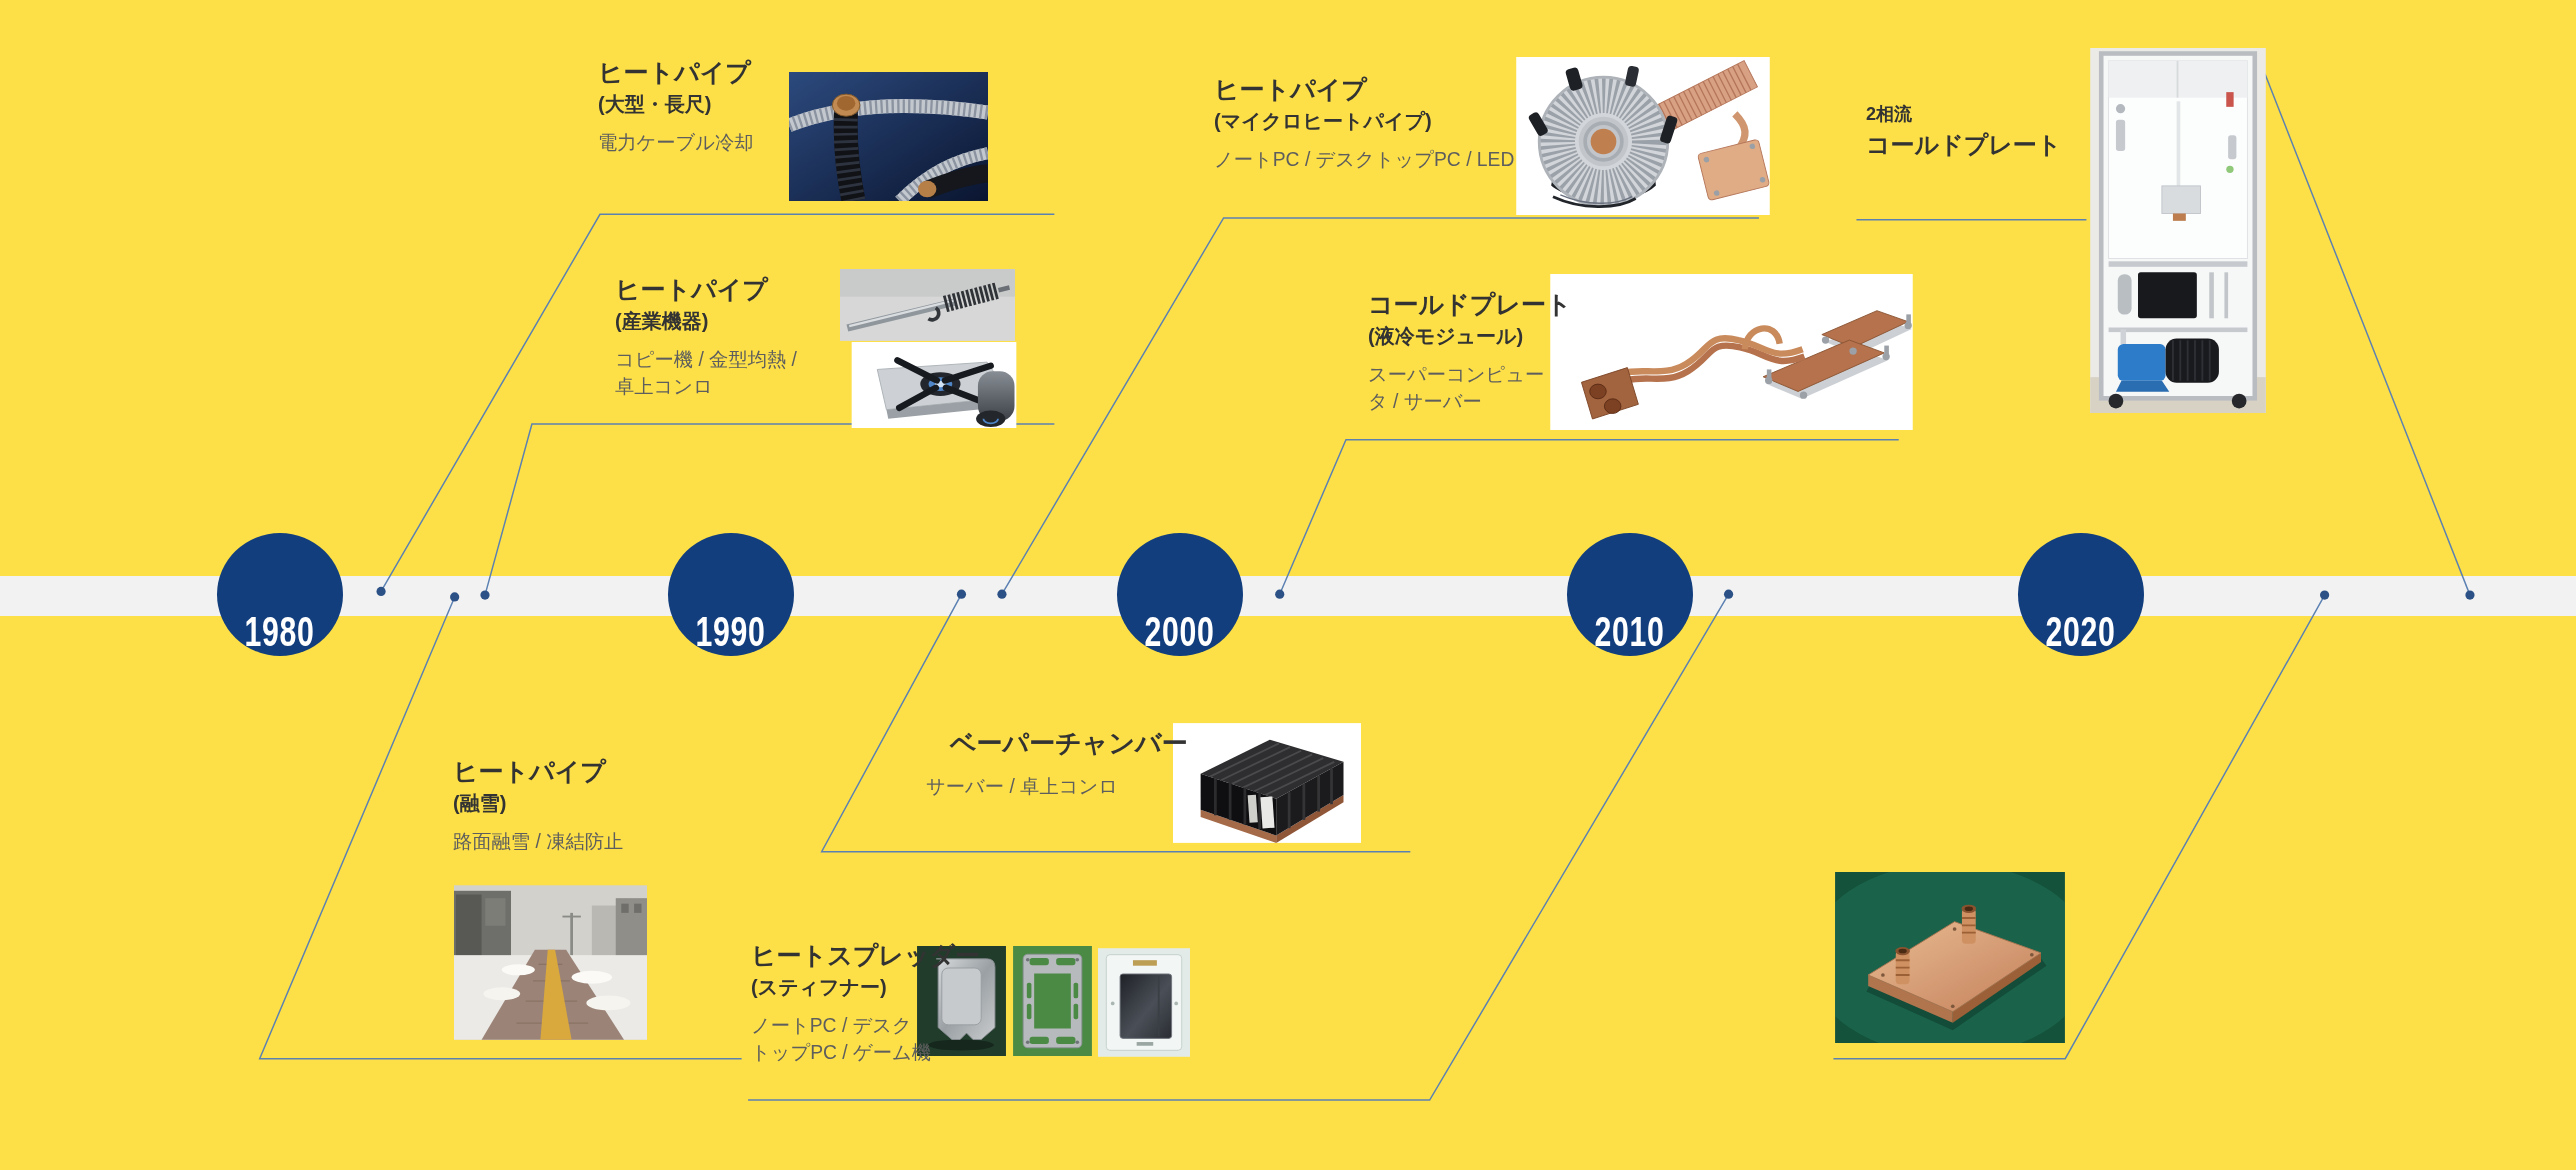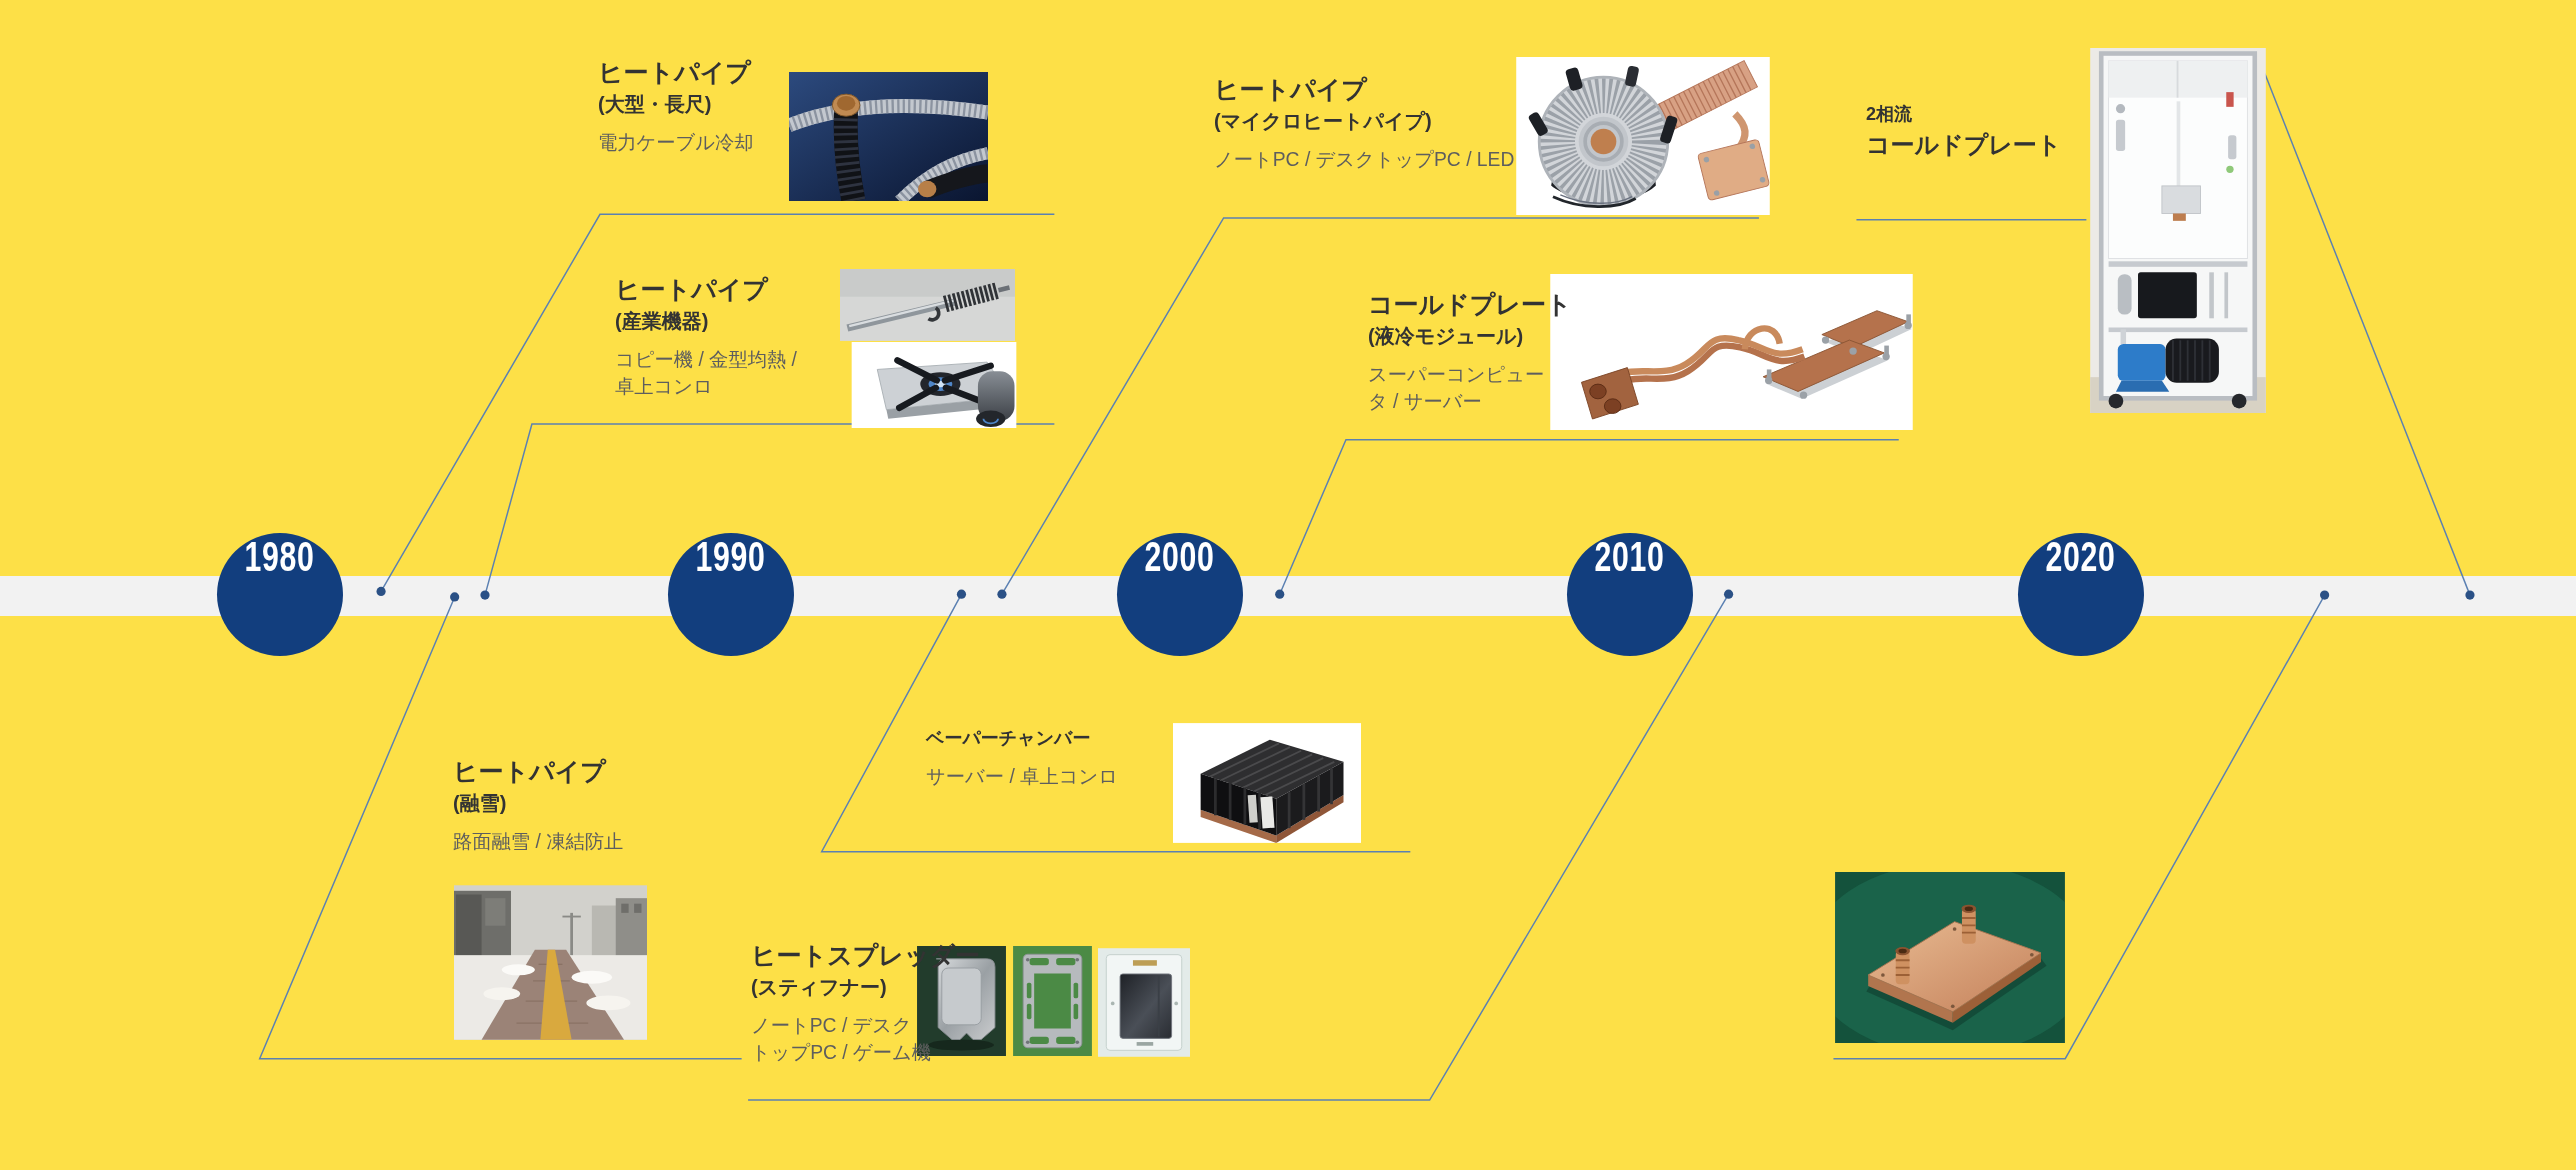--- a/index.html
+++ b/index.html
@@ -6,27 +6,27 @@
   body{font-family:"Liberation Sans","DejaVu Sans",sans-serif;}
   #canvas{position:relative;width:2576px;height:1170px;background:#fde047;overflow:hidden;}
 
   .band{position:absolute;left:0;top:576px;width:2576px;height:40px;background:#f2f2f2;}
 
   #connectors{position:absolute;left:0;top:0;width:2576px;height:1170px;}
   #connectors path{fill:none;stroke:#5b80b2;stroke-width:1.6px;}
   #connectors circle{fill:#2b5186;stroke:none;}
 
   .year-circle{position:absolute;width:126px;height:123px;border-radius:50%;
-    background:#123e7e;display:flex;align-items:flex-start;justify-content:center;top:533px;}
+    background:#123e7e;display:flex;align-items:flex-end;justify-content:center;top:533px;}
   .year-circle .yr{color:#ffffff;font-weight:700;font-size:42px;letter-spacing:0.9px;
     transform:scaleX(0.72);display:inline-block;white-space:nowrap;}
 
   .item{position:absolute;}
   .t1{font-size:25px;font-weight:700;color:#333333;line-height:1.25;white-space:nowrap;}
-  .t1.big{font-size:18px;}
+  .t1.big{font-size:26px;margin-left:24px;}
   .t2{font-size:20px;font-weight:700;color:#333333;line-height:1.2;margin-top:3.7px;white-space:nowrap;}
   .t2.cont{font-size:24px;margin-top:5.5px;}
   .sub{font-size:19.3px;font-weight:400;color:#5e5e5e;line-height:1.4;margin-top:13px;
     white-space:pre-line;}
 
   .photo{position:absolute;}
   .photo svg{display:block;width:100%;height:100%;}
 </style>
 </head>
 <body>

